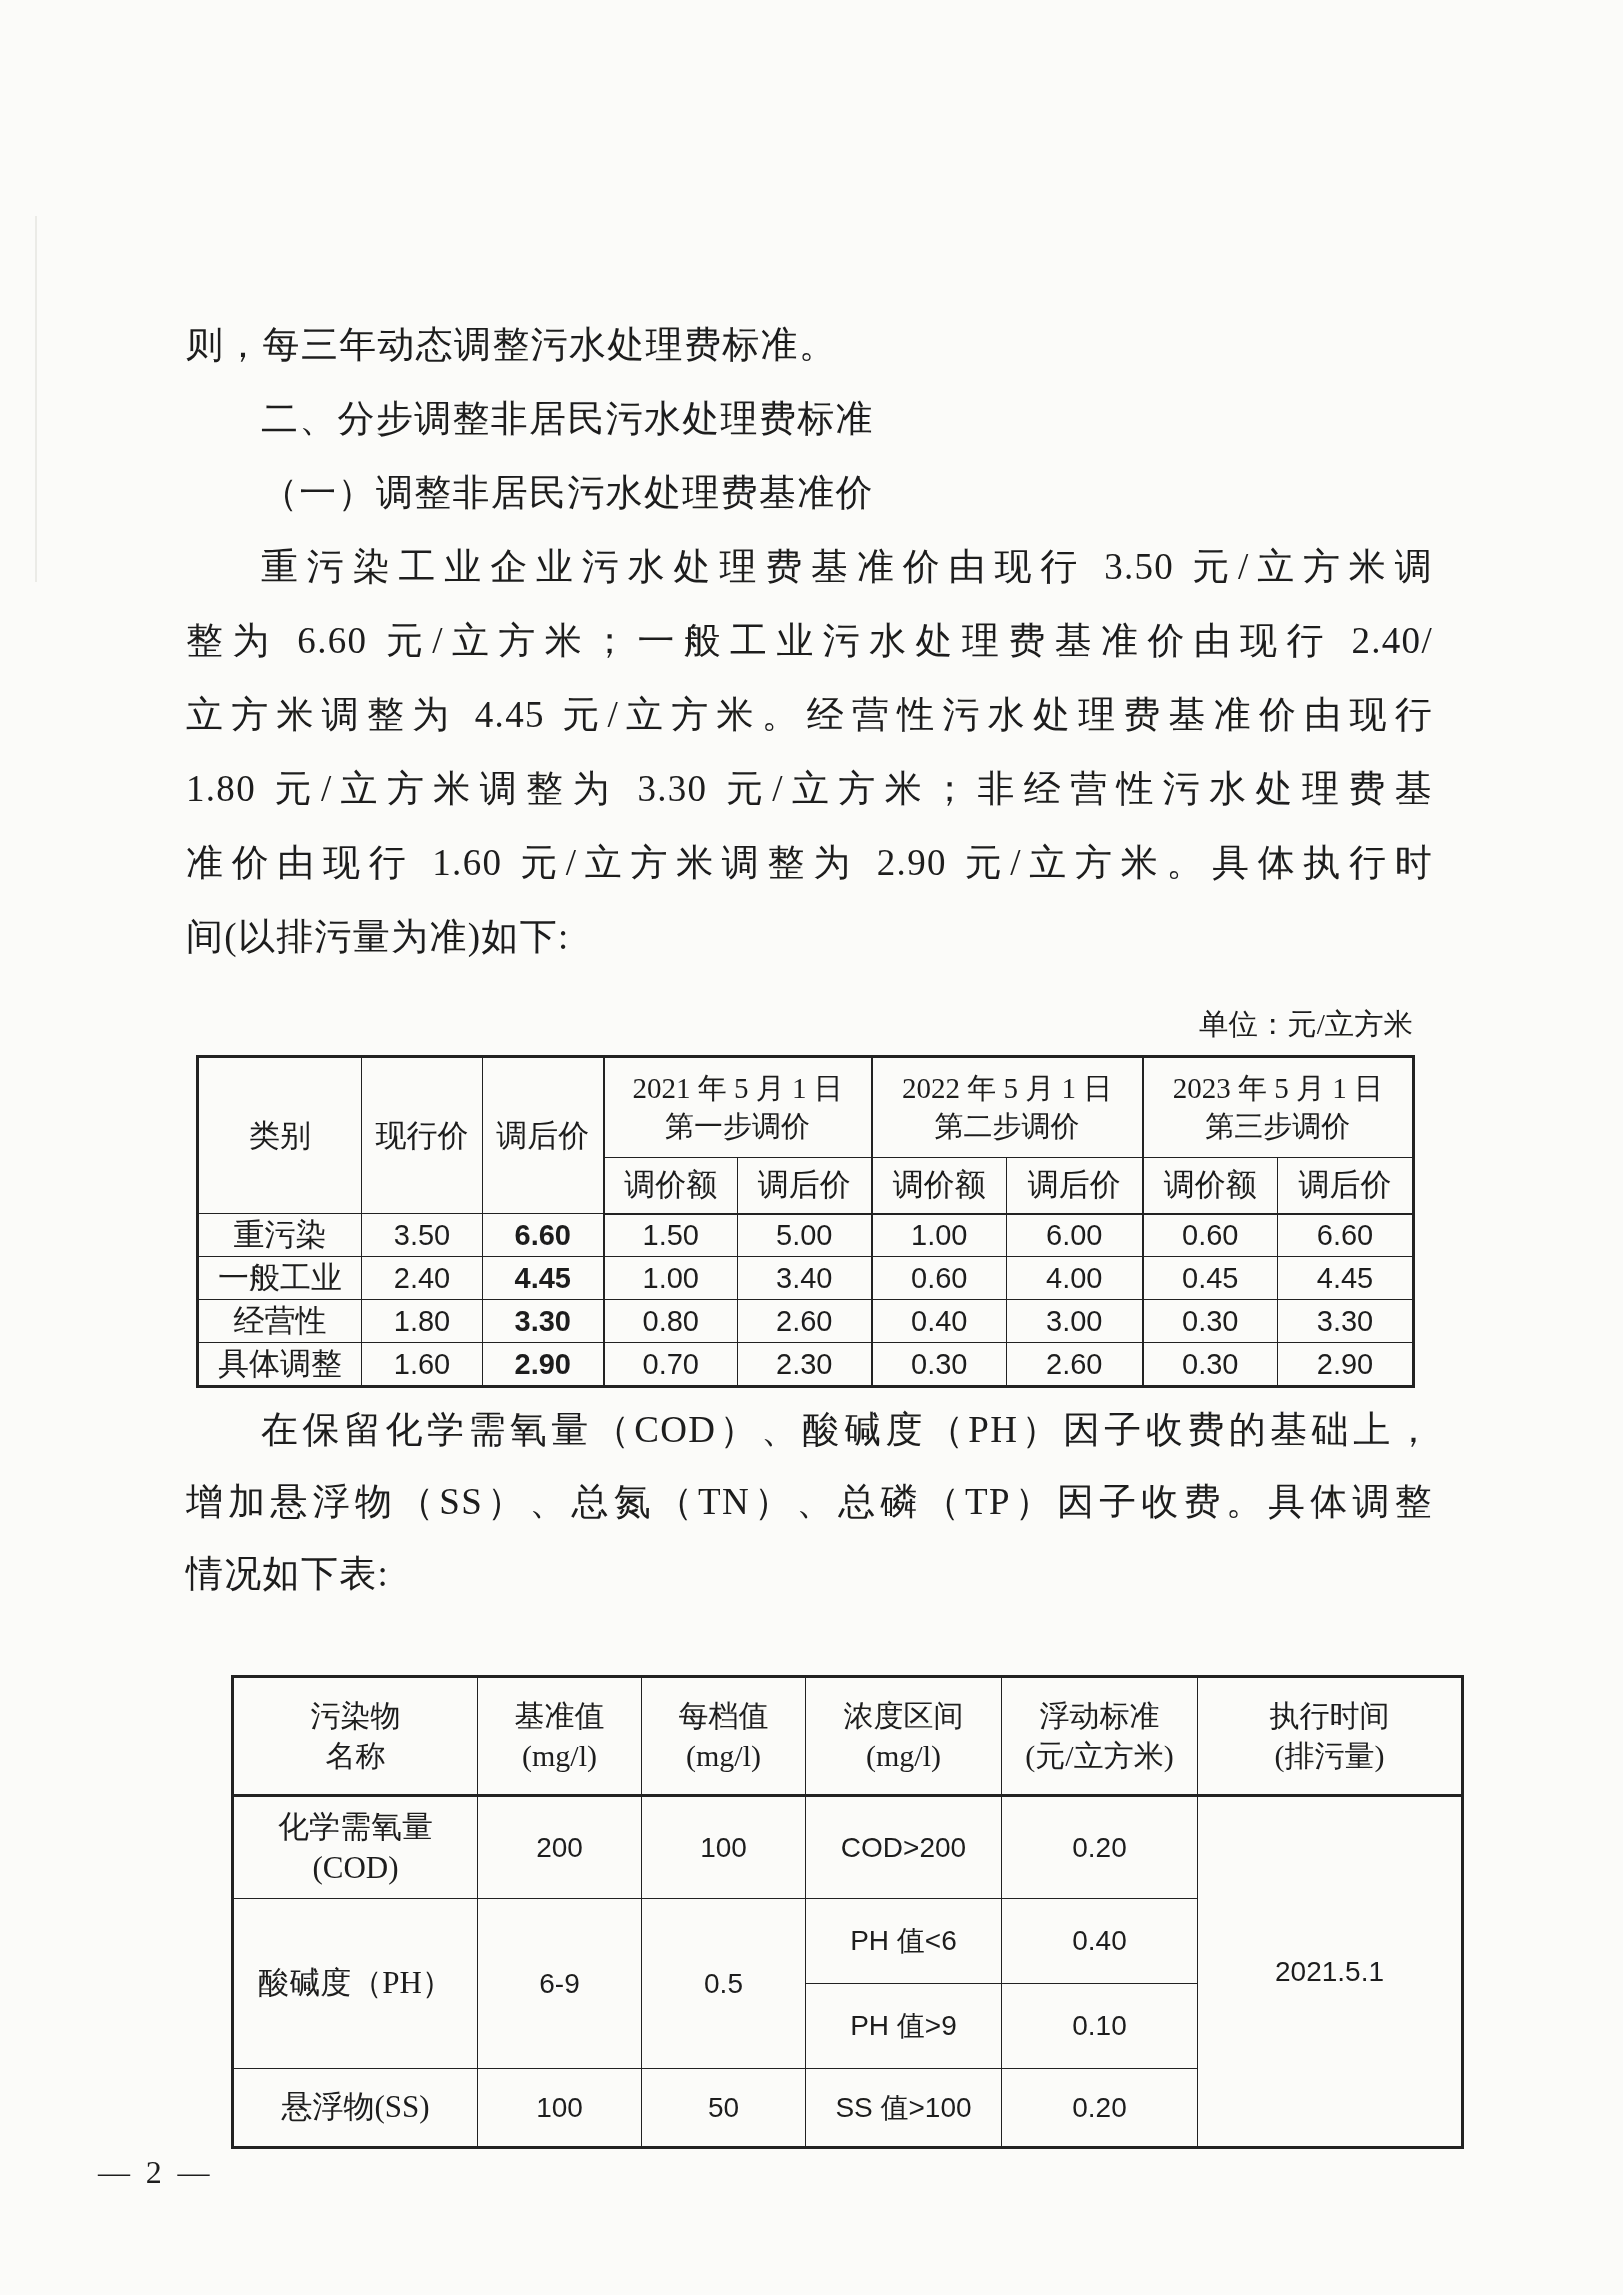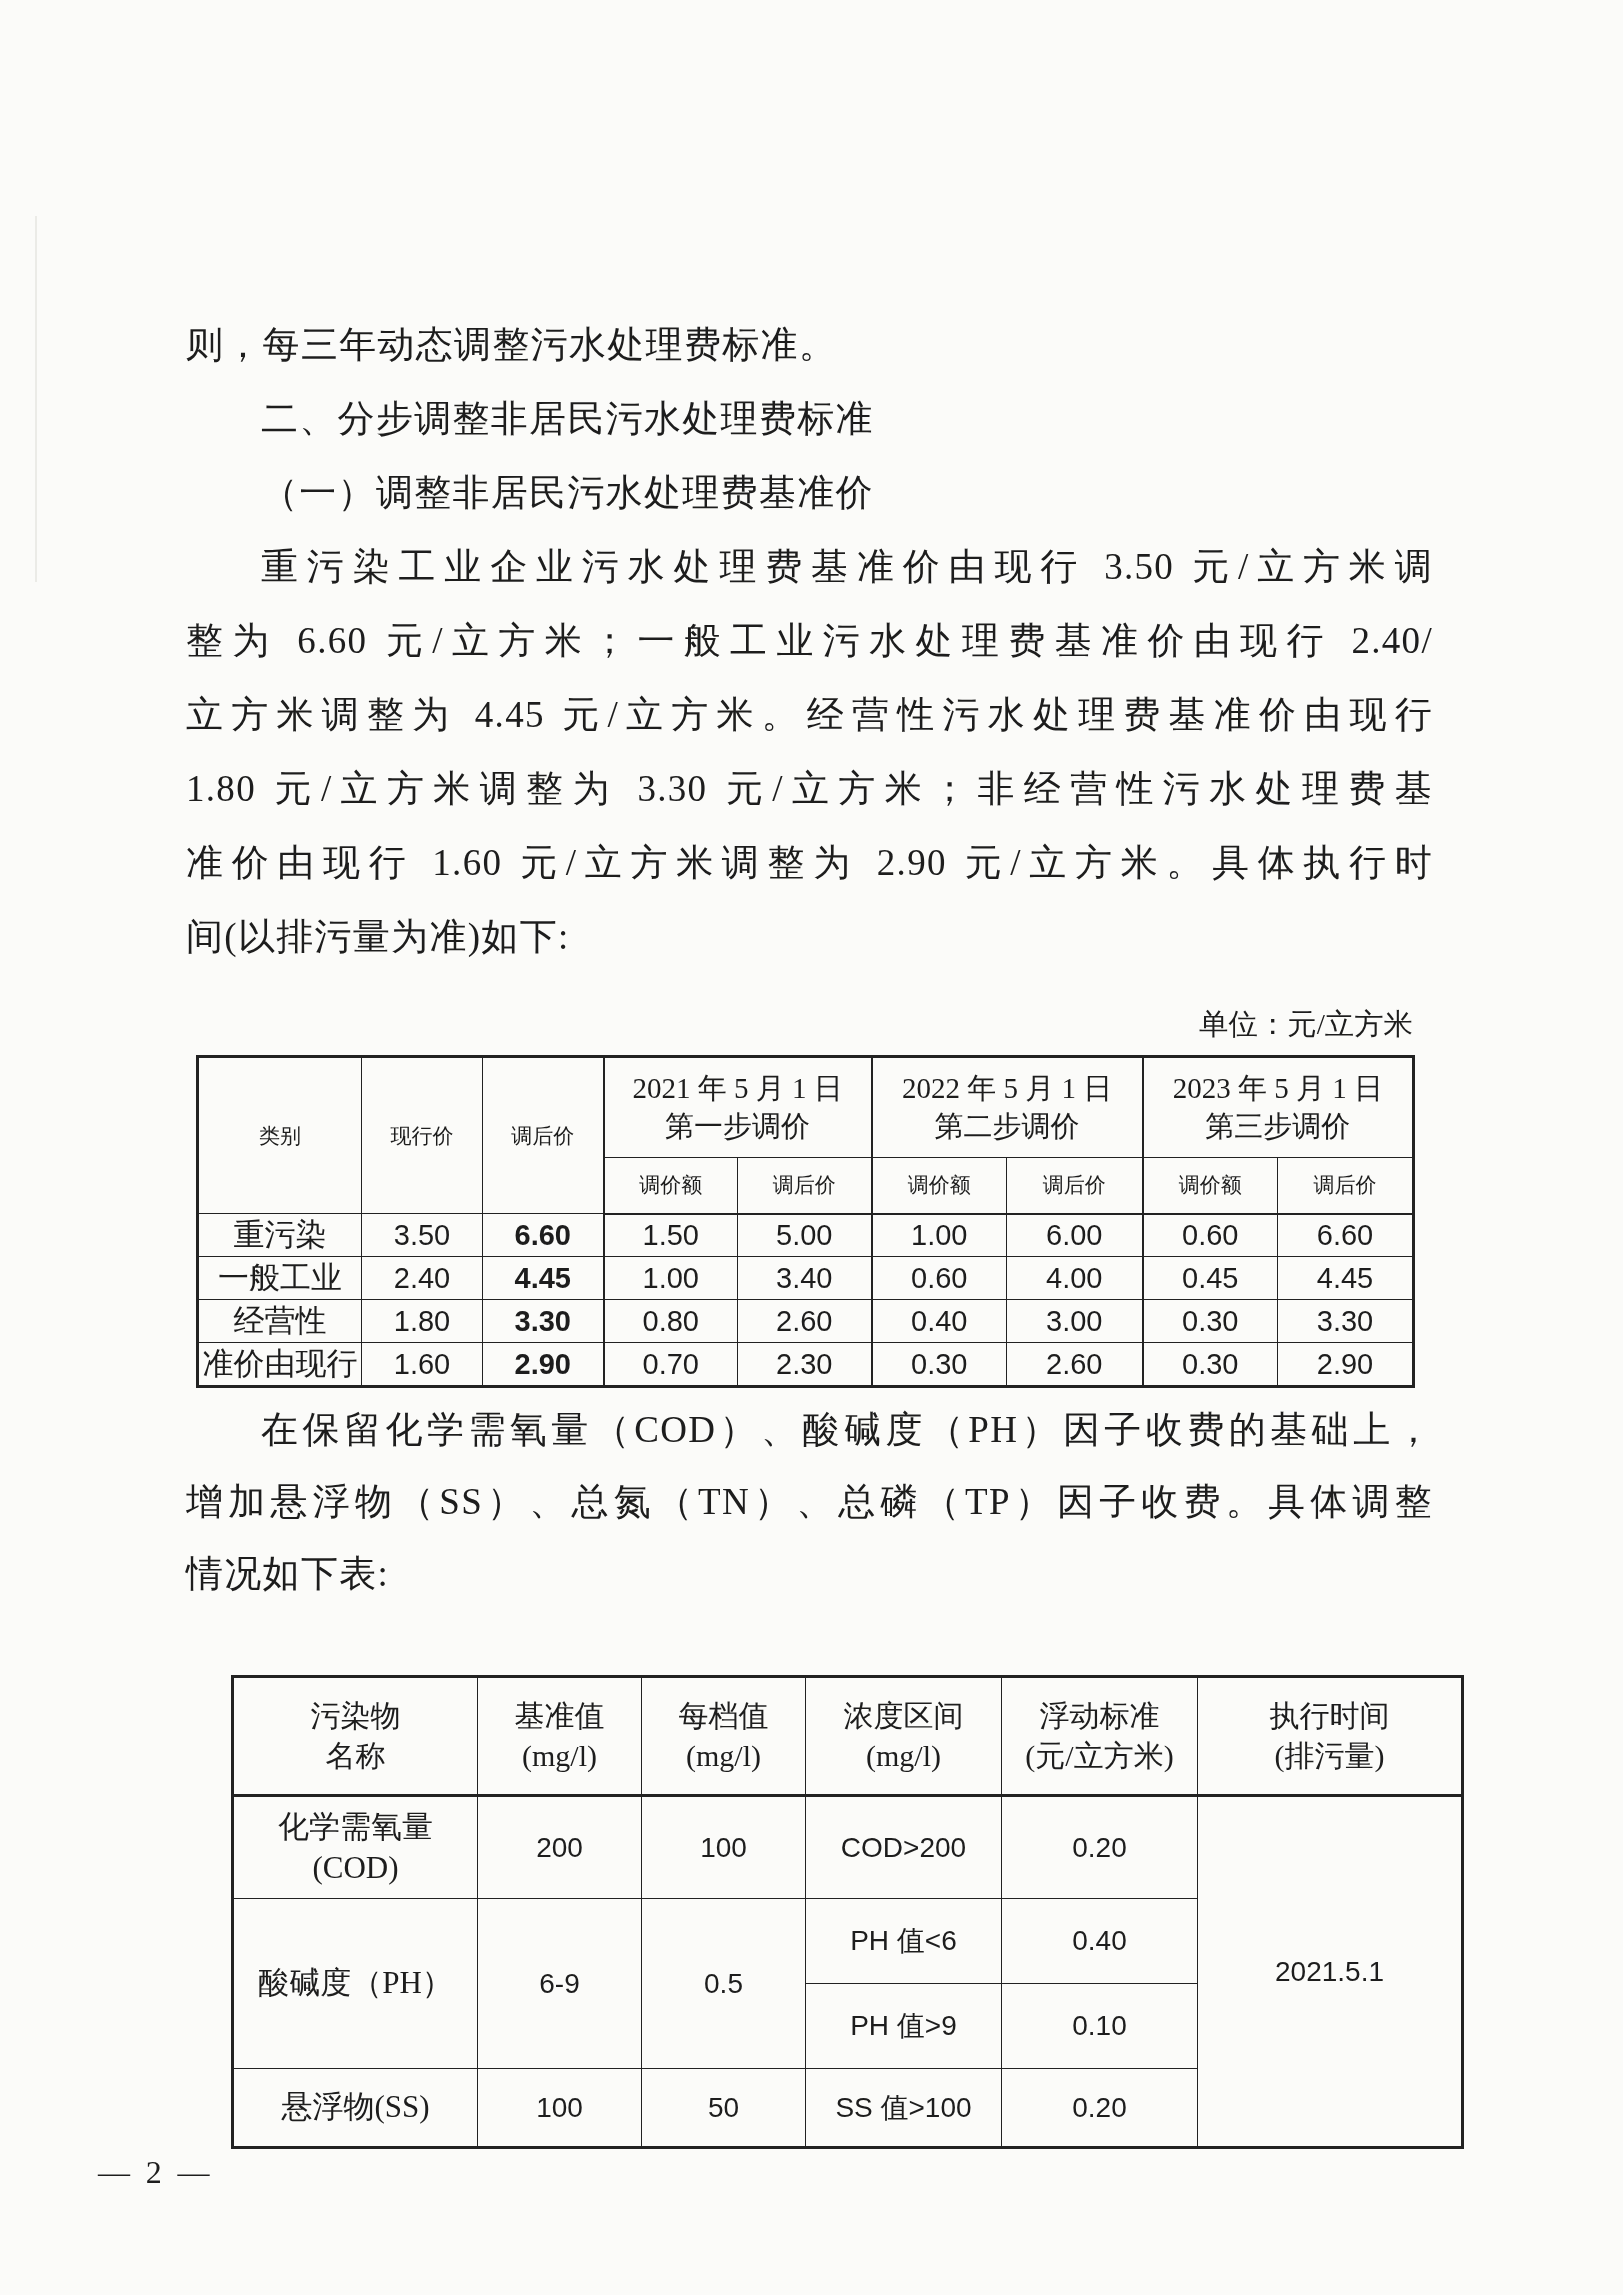--- a/index.html
+++ b/index.html
@@ -43,21 +43,21 @@
     white-space:pre-line;
     overflow:hidden;
     padding:0;
   }
   .t1{
     position:absolute;left:196px;top:1055px;width:1217px;
     border:3.3px solid #222;
     font-size:31px;
   }
   .t1 .grp{font-size:29px;line-height:1.3;}
-  .t1 .hdr{font-size:21px;}
+  .t1 .hdr{font-size:31px;}
   .t1 tr.subhdr td{border-bottom:2.6px solid #222;}
   .t1 td.bl{border-left:2px solid #222;}
   .t1 td.num{font-family:"Liberation Sans","DejaVu Sans",sans-serif;font-size:29px;}
   .t1 td.bold{font-weight:bold;}
   .t2{
     position:absolute;left:183px;top:1675px;width:1230px;
     border:3.3px solid #222;
     font-size:30px;
     margin-left:48px;
   }
@@ -151,21 +151,21 @@
       <td class="num">1.80</td>
       <td class="num bold">3.30</td>
       <td class="num bl">0.80</td>
       <td class="num">2.60</td>
       <td class="num bl">0.40</td>
       <td class="num">3.00</td>
       <td class="num bl">0.30</td>
       <td class="num">3.30</td>
     </tr>
     <tr style="height:41px">
-      <td>准价由现行</td>
+      <td>具体调整</td>
       <td class="num">1.60</td>
       <td class="num bold">2.90</td>
       <td class="num bl">0.70</td>
       <td class="num">2.30</td>
       <td class="num bl">0.30</td>
       <td class="num">2.60</td>
       <td class="num bl">0.30</td>
       <td class="num">2.90</td>
     </tr>
   </tbody>

